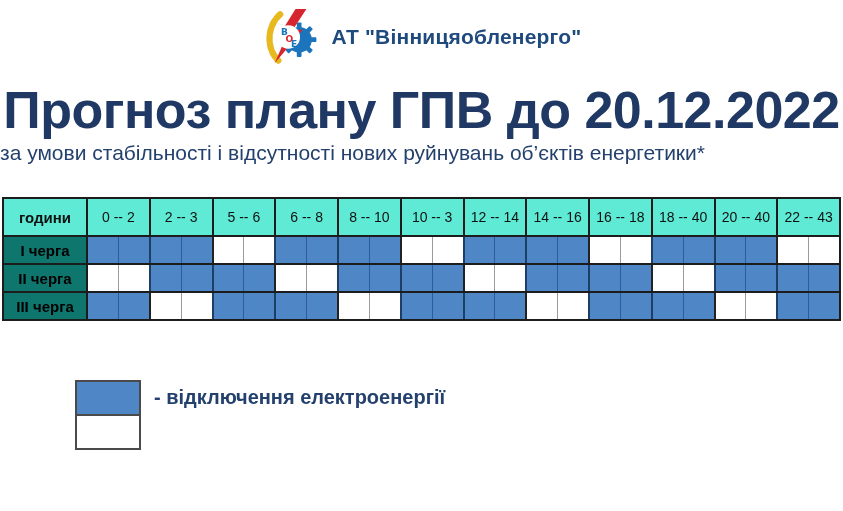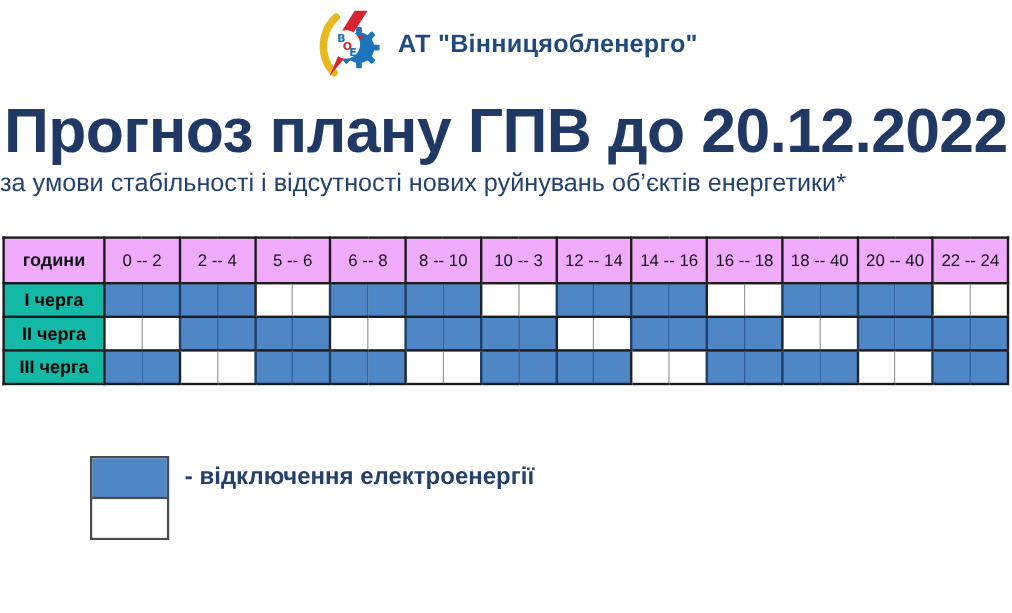--- a/index.html
+++ b/index.html
@@ -39,28 +39,28 @@
     font-size:21px;font-weight:400;
   }
   
   .schedule{
     position:absolute;top:197px;left:2px;width:839px;
     border-collapse:collapse;table-layout:fixed;
     border:2px solid var(--border-dark);
   }
   .schedule thead th{
     border:2px solid var(--border-dark);
-    background:#f0abfc;color:#111111;
+    background:#5eead4;color:#111111;
     height:36px;font-weight:400;font-size:14px;padding:0;
     white-space:nowrap;
   }
   .schedule thead th.hours-label{font-weight:bold;font-size:15px;}
   .schedule tbody th.row-label{
     border:2px solid var(--border-dark);
-    background:#14b8a6;color:#000000;
+    background:#0f766e;color:#000000;
     height:26px;font-weight:bold;font-size:15px;padding:0;
   }
   .schedule td.cell{
     border-top:2px solid var(--border-dark);
     border-bottom:2px solid var(--border-dark);
     height:26px;padding:0;
   }
   .schedule td.cell.off{background:var(--blue);border-left:1px solid #2d5c99;}
   .schedule td.cell.on{background:#ffffff;border-left:1px solid #9b9b9b;}
   .schedule td.cell.grp{border-left:2px solid #222222;}
@@ -144,31 +144,31 @@
         <col>
         <col>
         <col>
         <col>
         <col>
       </colgroup>
     <thead>
         <tr>
           <th class="hours-label">години</th>
           <th colspan="2">0 -- 2</th>
-          <th colspan="2">2 -- 4</th>
+          <th colspan="2">2 -- 3</th>
           <th colspan="2">5 -- 6</th>
           <th colspan="2">6 -- 8</th>
           <th colspan="2">8 -- 10</th>
           <th colspan="2">10 -- 3</th>
           <th colspan="2">12 -- 14</th>
           <th colspan="2">14 -- 16</th>
           <th colspan="2">16 -- 18</th>
           <th colspan="2">18 -- 40</th>
           <th colspan="2">20 -- 40</th>
-          <th colspan="2">22 -- 24</th>
+          <th colspan="2">22 -- 43</th>
         </tr>
       </thead>
     <tbody>
         <tr>
           <th class="row-label">І черга</th>
           <td class="cell off grp"></td>
           <td class="cell off"></td>
           <td class="cell off grp"></td>
           <td class="cell off"></td>
           <td class="cell on grp"></td>

